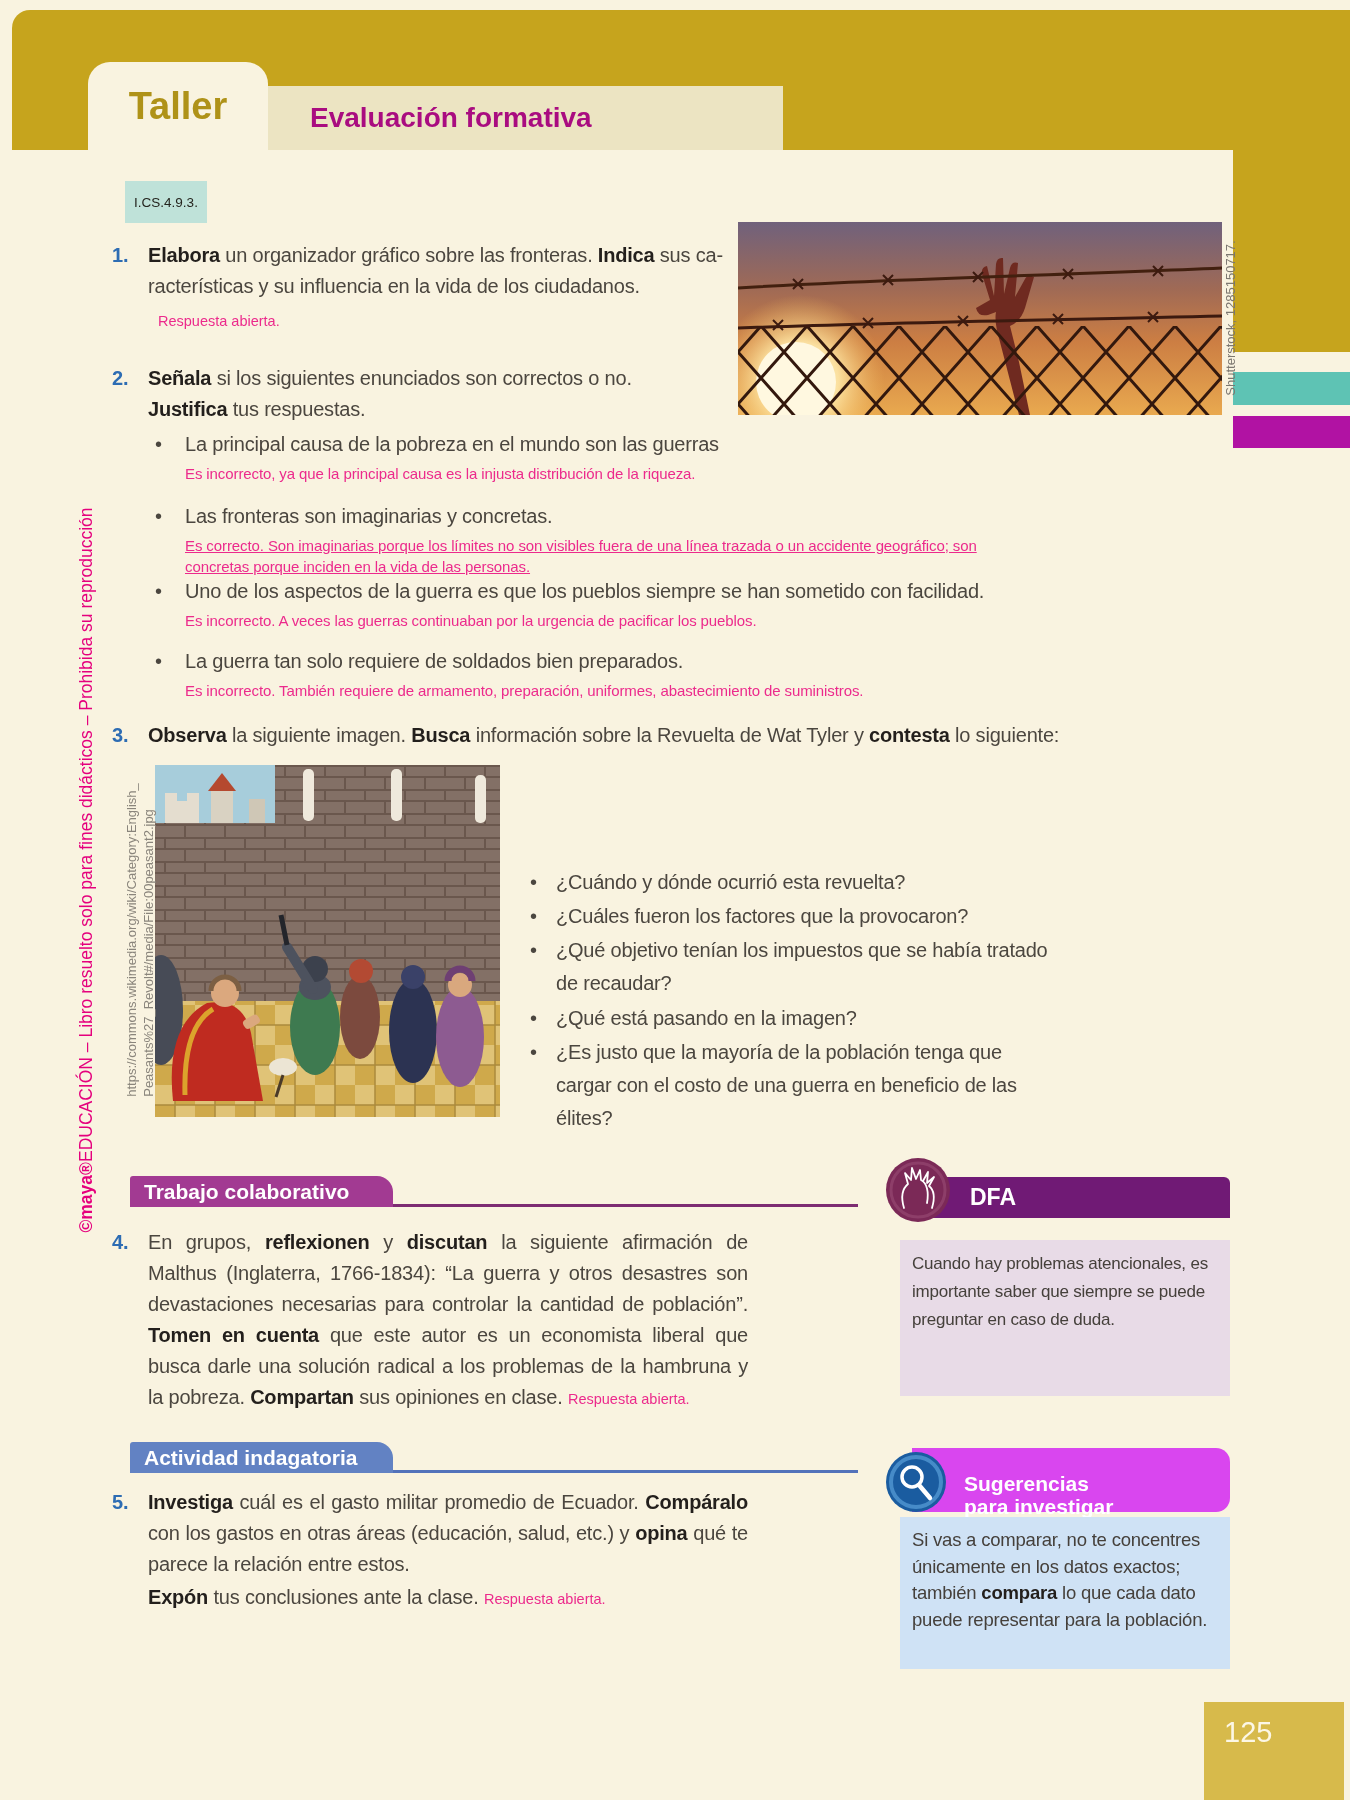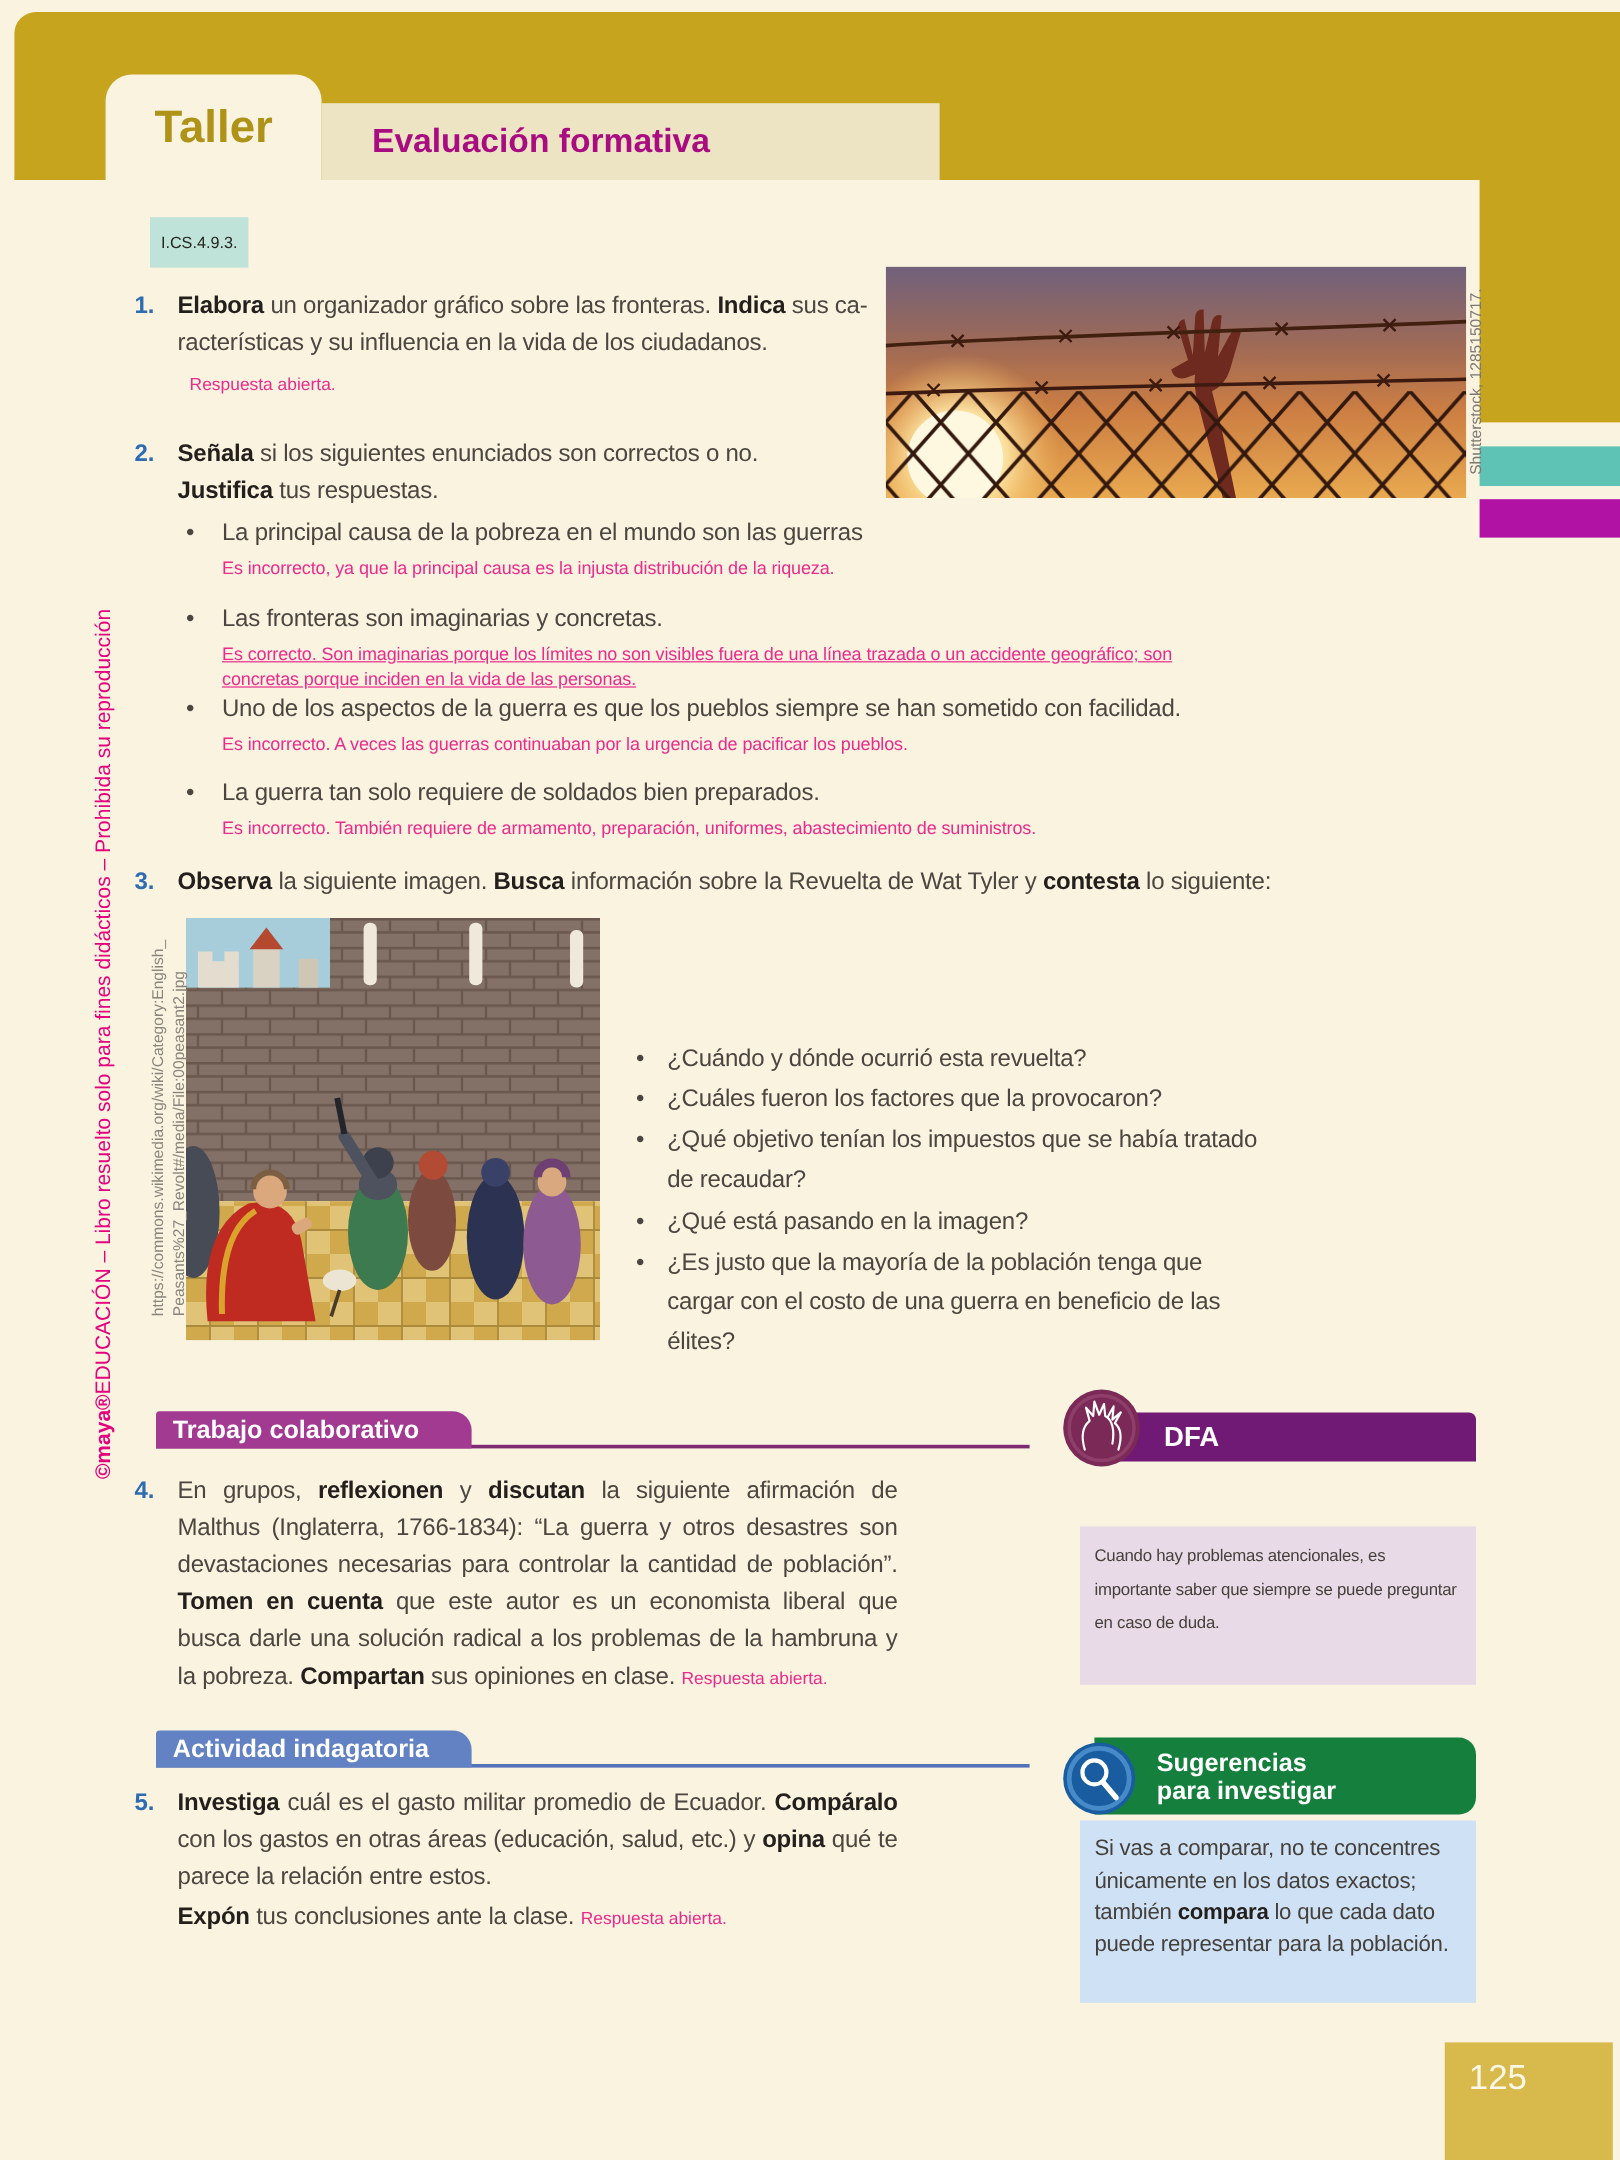--- a/index.html
+++ b/index.html
@@ -187,40 +187,40 @@
   <div class="q" style="top:934px;">¿Qué objetivo tenían los impuestos que se había tratado de recaudar?</div>
   <div class="q" style="top:1036px;">¿Es justo que la mayoría de la población tenga que cargar con el costo de una guerra en beneficio de las élites?</div>
 
   <div class="rule" style="left:130px;top:1204px;width:728px;background:#7d2c72;"></div>
   <div class="banner" style="top:1176px;background:#a23a92;">Trabajo colaborativo</div>
 
   <div class="num" style="top:1227px;">4.</div>
   <div class="txt just" style="left:148px;top:1227px;width:600px;"><span>En grupos, </span><span class="b">reflexionen</span><span> y </span><span class="b">discutan</span><span> la siguiente afirmación de Malthus (Inglaterra, 1766-1834): “La guerra y otros desastres son devastaciones necesarias para controlar la cantidad de población”. </span><span class="b">Tomen en cuenta</span><span> que este autor es un economista liberal que busca darle una solución radical a los problemas de la hambruna y la pobreza. </span><span class="b">Compartan</span><span> sus opiniones en clase. </span><span class="pinksm">Respuesta abierta.</span></div>
 
   <div class="boxhead" style="left:910px;top:1177px;width:320px;height:41px;background:#701a75;font-size:23px;line-height:41px;padding-left:60px;border-radius:0 6px 0 0;"><span>DFA</span></div>
-  <div class="boxbody" style="top:1272px;height:132px;background:#e8dbe7;font-size:14px;line-height:28px;">Cuando hay problemas atencio­nales, es importante saber que siempre se puede preguntar en caso de duda.</div>
+  <div class="boxbody" style="top:1240px;height:156px;background:#e8dbe7;font-size:17px;line-height:28px;">Cuando hay problemas atencio­nales, es importante saber que siempre se puede preguntar en caso de duda.</div>
   <div class="circ" style="left:884px;top:1156px;">
     <svg width="68" height="68" viewBox="0 0 68 68" xmlns="http://www.w3.org/2000/svg">
       <circle cx="34" cy="34" r="32" fill="#7b2957"></circle>
       <circle cx="34" cy="34" r="27" fill="none" stroke="#9a4d74" stroke-width="3" opacity="0.6"></circle>
       <g stroke="#fff" stroke-width="1.8" fill="none" stroke-linejoin="round" stroke-linecap="round">
         <path d="M20,52 C17,42 18,33 24,28 L21,17 L27,24 L28,12 L32,23 L36,14 L37,24 C43,27 45,36 43,47"></path>
         <path d="M48,52 C51,42 50,34 45,30 L50,21 L43,27 L44,16 L39,25"></path>
       </g>
     </svg>
   </div>
 
   <div class="rule" style="left:130px;top:1470px;width:728px;background:#5372ba;"></div>
   <div class="banner" style="top:1442px;background:#6282c3;">Actividad indagatoria</div>
 
   <div class="num" style="top:1487px;">5.</div>
   <div class="txt just" style="left:148px;top:1487px;width:600px;"><span class="b">Investiga</span><span> cuál es el gasto militar promedio de Ecuador. </span><span class="b">Compáralo</span><span> con los gastos en otras áreas (educación, salud, etc.) y </span><span class="b">opina</span><span> qué te parece la relación entre estos.</span></div>
   <div class="txt" style="left:148px;top:1582px;width:640px;"><span class="b">Expón</span><span> tus conclusiones ante la clase. </span><span class="pinksm">Respuesta abierta.</span></div>
 
-  <div class="boxhead" style="left:912px;top:1448px;width:318px;height:64px;background:#15803d;font-size:21px;line-height:23px;padding:10px 0 0 52px;border-radius:0 14px 14px 0;">
+  <div class="boxhead" style="left:912px;top:1448px;width:318px;height:64px;background:#d946ef;font-size:21px;line-height:23px;padding:24px 0 0 52px;border-radius:0 14px 14px 0;">
       <div>Sugerencias</div>
       <div>para investigar</div>
     </div>
   <div class="boxbody" style="top:1517px;height:152px;background:#cfe2f5;font-size:18.5px;line-height:26.5px;"><span>Si vas a comparar, no te concen­tres únicamente en los datos exactos; también </span><span class="b">compara</span><span> lo que cada dato puede represen­tar para la población.</span></div>
   <div class="circ" style="left:884px;top:1450px;">
     <svg width="64" height="64" viewBox="0 0 64 64" xmlns="http://www.w3.org/2000/svg">
       <circle cx="32" cy="32" r="30" fill="#1a5ca0"></circle>
       <circle cx="32" cy="32" r="25" fill="none" stroke="#5aa0d8" stroke-width="4" opacity="0.7"></circle>
       <circle cx="28" cy="27" r="10" fill="none" stroke="#fff" stroke-width="3.5"></circle>
       <path d="M35,35 L46,48" stroke="#fff" stroke-width="4.5" stroke-linecap="round"></path>

